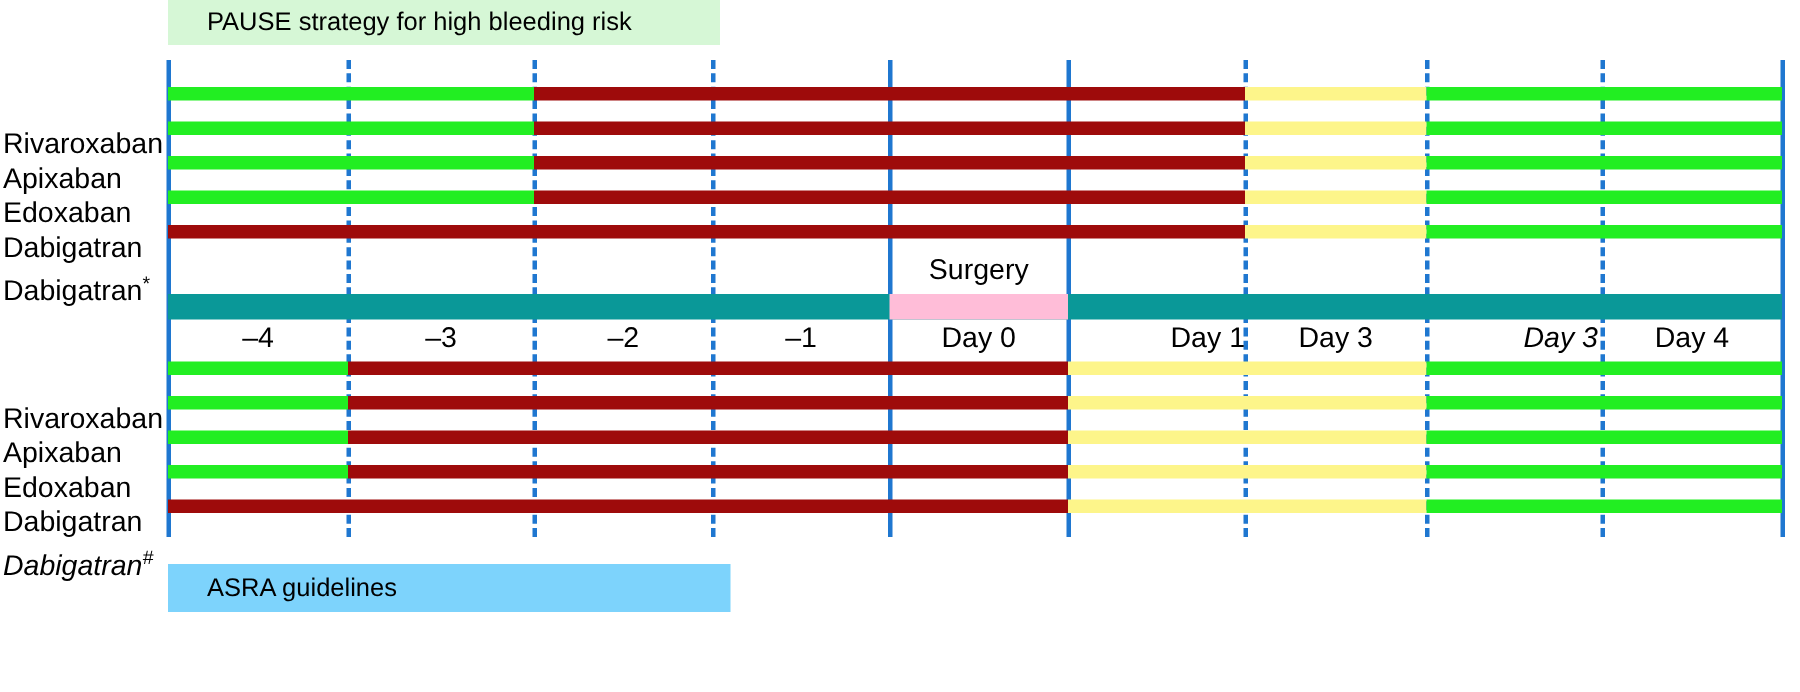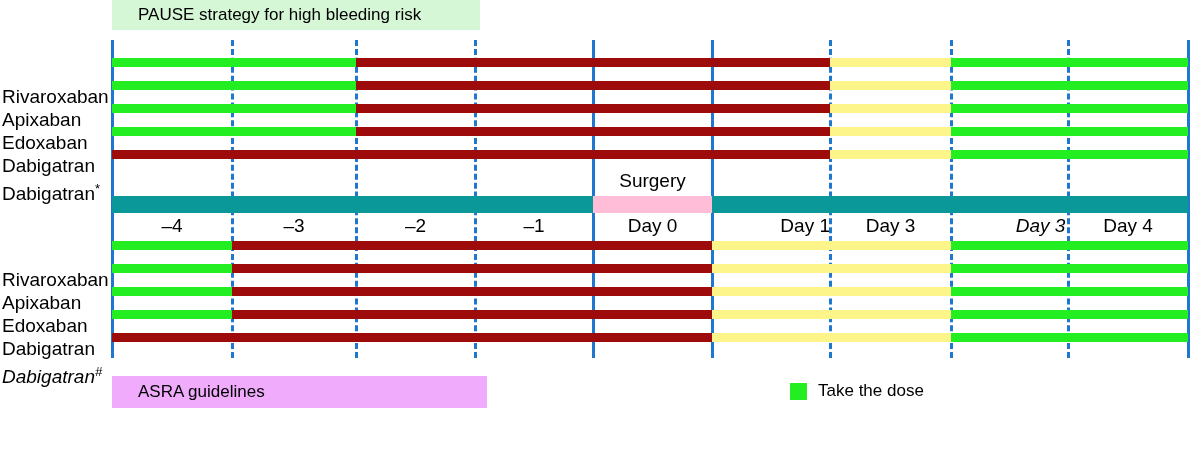--- a/index.html
+++ b/index.html
@@ -17,21 +17,21 @@
   .banner{
     position:absolute;
     display:flex;align-items:center;
     font-size:17px;
     padding-left:26px;
     box-sizing:border-box;
     white-space:nowrap;
     text-align:center;
   }
   #pause-banner{left:112px;top:0px;width:368px;height:30px;background:#d6f7d6;}
-  #asra-banner{left:112px;top:376px;width:375px;height:32px;background:#f0abfc;}
+  #asra-banner{left:112px;top:376px;width:375px;height:32px;background:#7dd3fc;}
 
   
   .row-label{
     position:absolute;
     left:2px;
     font-size:19px;
     line-height:19px;
     white-space:nowrap;
     text-align:right;
     margin-top:35px;
@@ -202,19 +202,15 @@
       </div>
       <div class="row-label" style="top: 327px; font-style: italic;">Dabigatran<sup>#</sup></div>
       <div class="bar" style="left: 112px; top: 333px; width: 1076px;">
         <div class="seg red" style="width: 600px;"></div>
         <div class="seg yellow" style="width: 239px;"></div>
         <div class="seg green" style="width: 237px;"></div>
       </div>
     </div>
 
   <div id="legend">
-      <div class="legend-row">
-        <span class="legend-swatch green"></span>
-        <span>Take the dose</span>
-      </div>
     </div>
 
 </div>
 
 </body></html>

